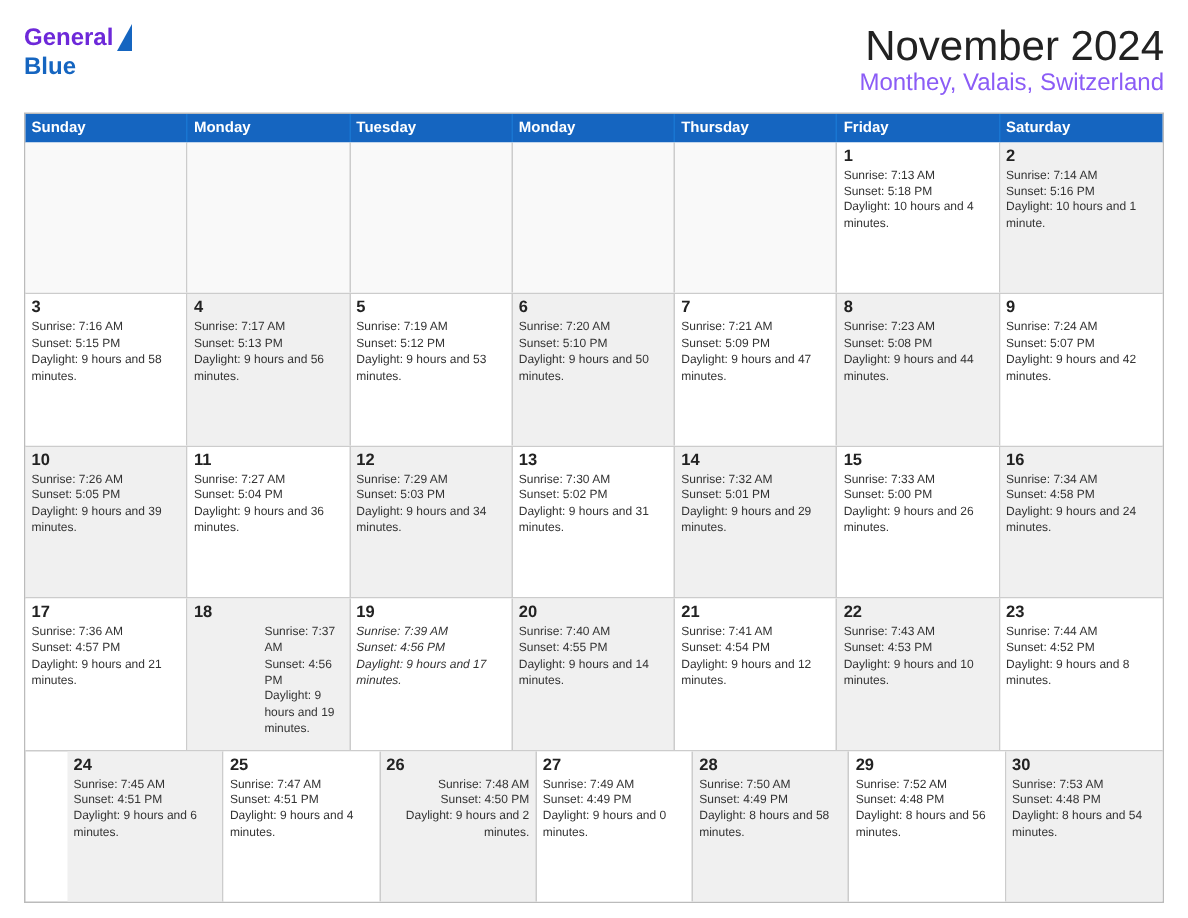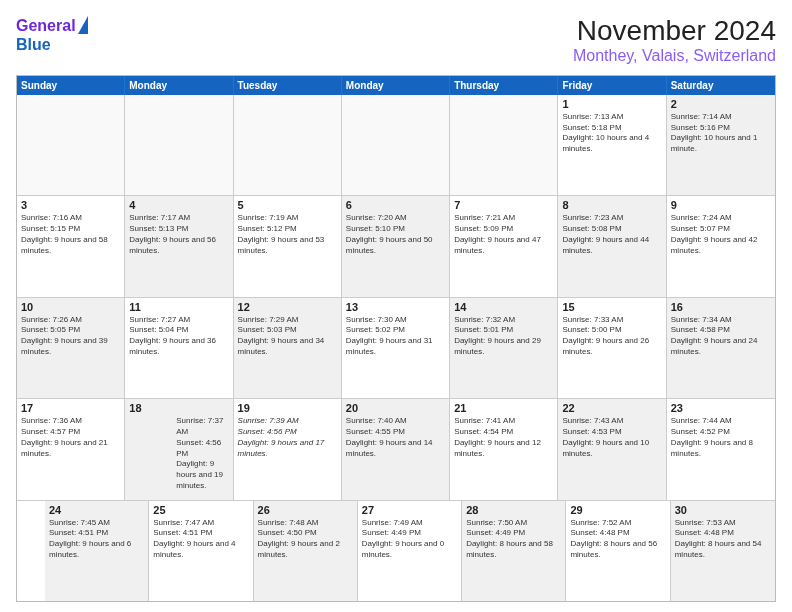--- a/index.html
+++ b/index.html
@@ -305,21 +305,21 @@
 Daylight: 9 hours and 6 minutes.</div>
           </div>
           <div class="cal-cell">
             <span class="day-num">25</span>
             <div class="cell-text" style="white-space: pre-line;">Sunrise: 7:47 AM
 Sunset: 4:51 PM
 Daylight: 9 hours and 4 minutes.</div>
           </div>
           <div class="cal-cell shaded">
             <span class="day-num">26</span>
-            <div class="cell-text" style="white-space: pre-line;">Sunrise: 7:48 AM
+            <div class="cell-text" style="white-space: pre-line; text-align: right;">Sunrise: 7:48 AM
 Sunset: 4:50 PM
 Daylight: 9 hours and 2 minutes.</div>
           </div>
           <div class="cal-cell">
             <span class="day-num">27</span>
             <div class="cell-text" style="white-space: pre-line;">Sunrise: 7:49 AM
 Sunset: 4:49 PM
 Daylight: 9 hours and 0 minutes.</div>
           </div>
           <div class="cal-cell shaded">

